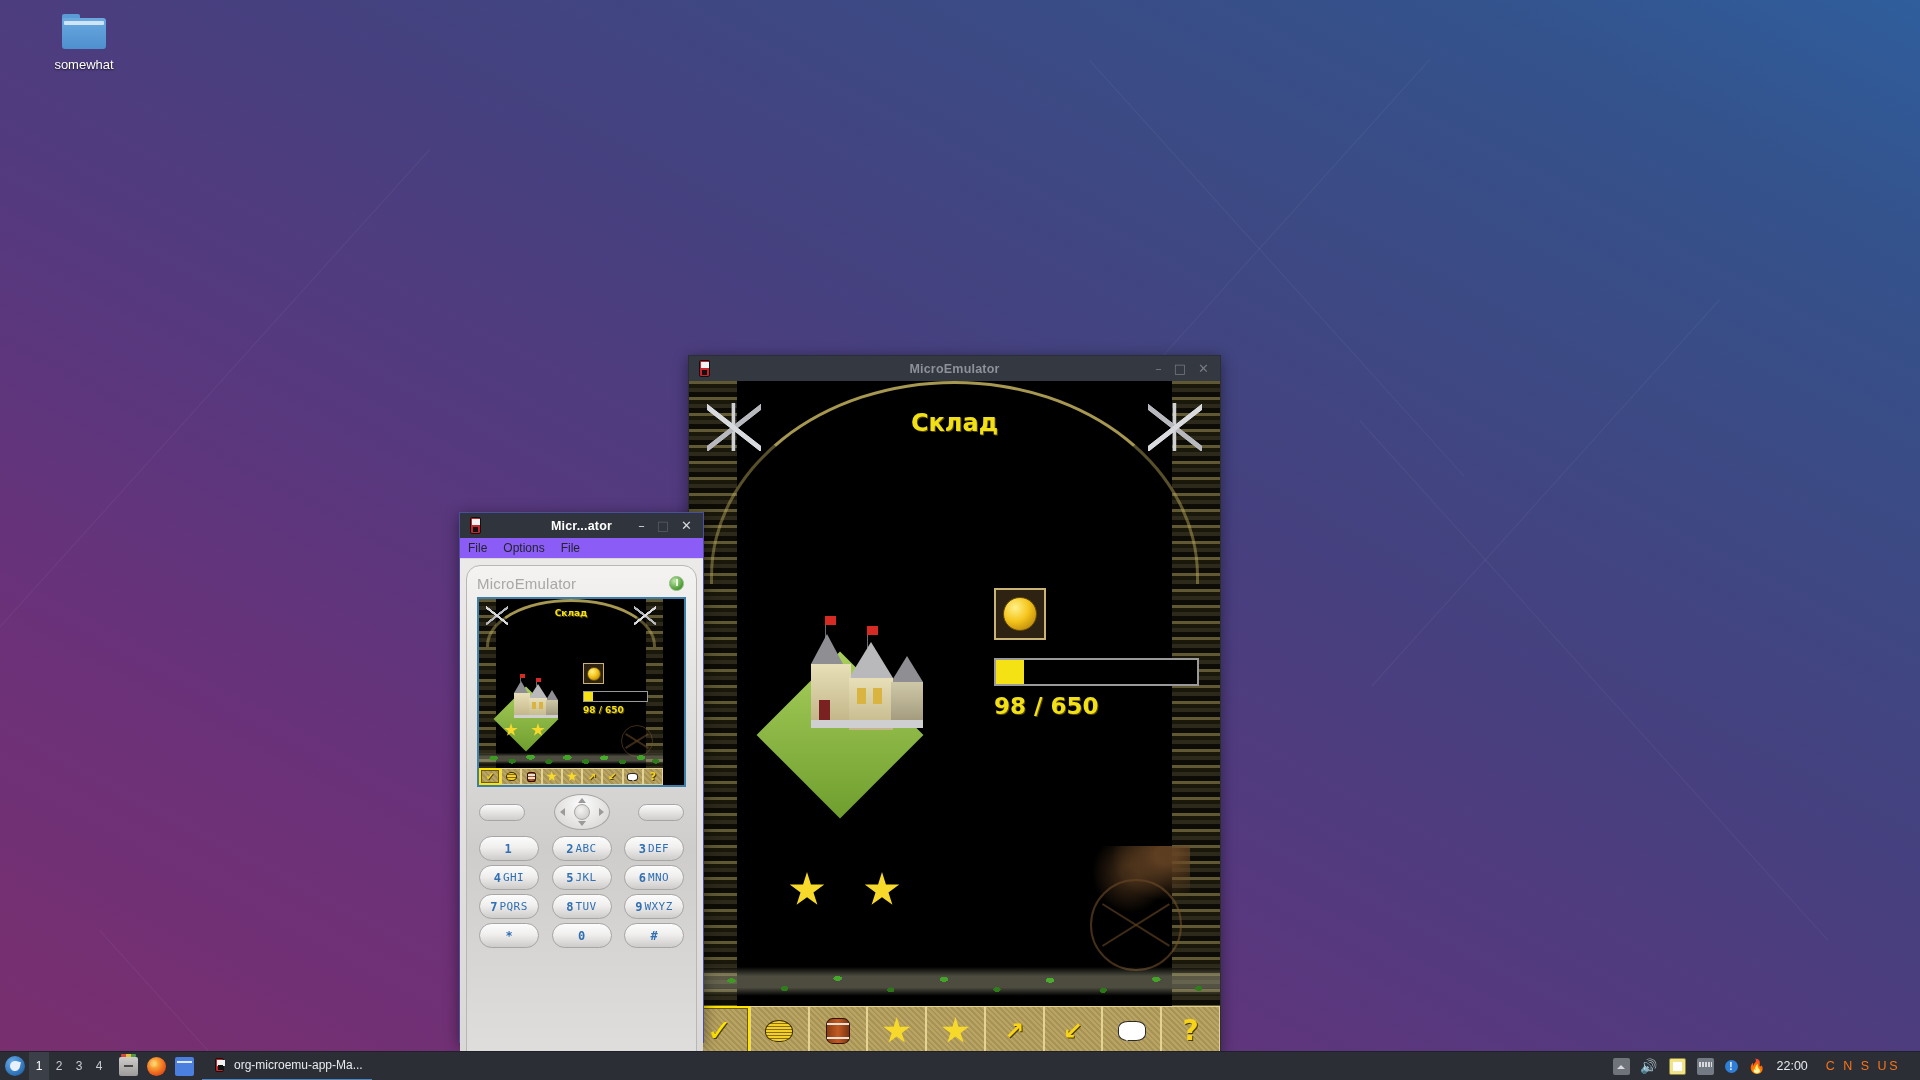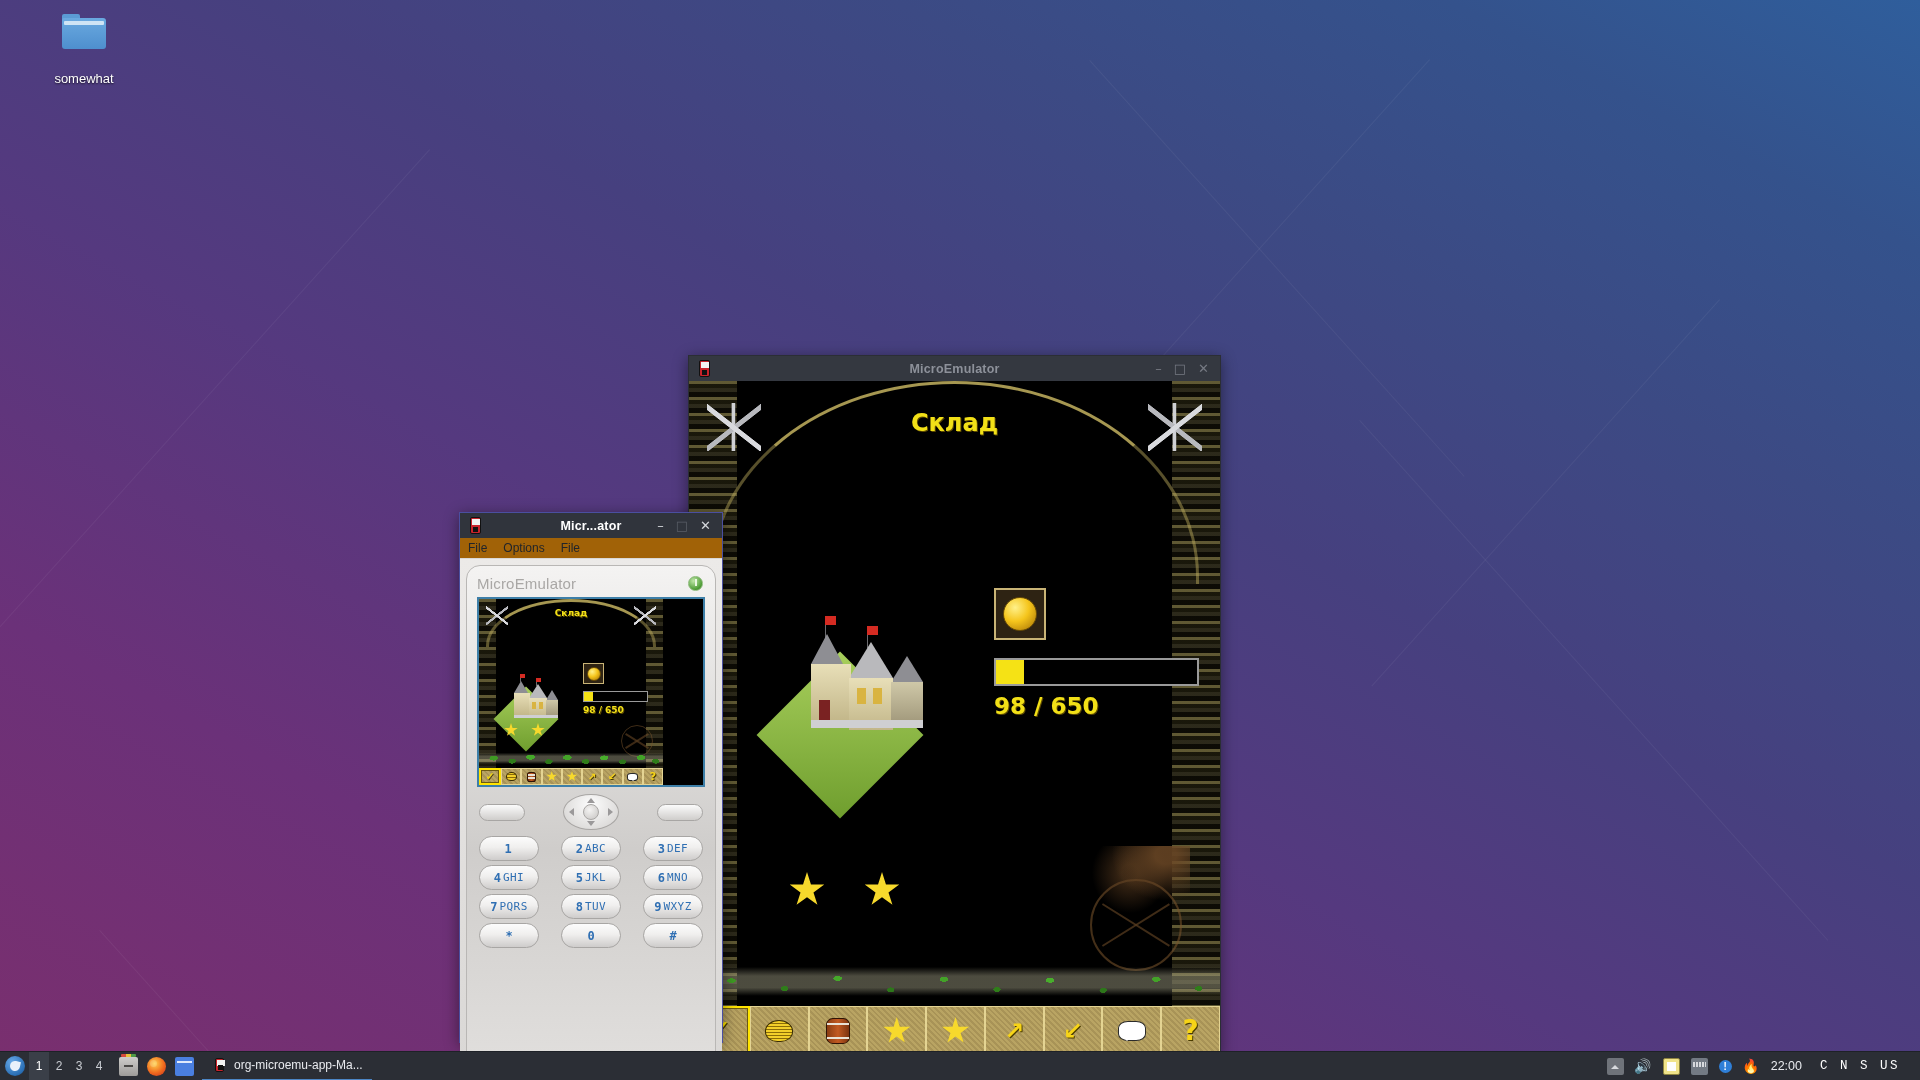--- a/index.html
+++ b/index.html
@@ -22,21 +22,21 @@
   .desk-icon { position:absolute; left:36px; top:14px; width:96px; text-align:center;
     cursor:default; }
   .folder { width:44px; height:35px; margin:0 auto; position:relative; }
   .folder .tab { position:absolute; left:0; top:0; width:18px; height:6px;
     background:#5b9bd5; border-radius:2px 2px 0 0; }
   .folder .body { position:absolute; left:0; top:4px; width:44px; height:31px;
     background:linear-gradient(180deg,#6aa9e0 0%,#4e8fce 100%);
     border-radius:2px 3px 3px 3px; }
   .folder .lip { position:absolute; left:2px; top:7px; width:40px; height:4px;
     background:#cfe4f5; border-radius:1px; }
-  .desk-icon .lbl { color:#fff; font-size:13px; margin-top:22px;
+  .desk-icon .lbl { color:#fff; font-size:13px; margin-top:8px;
     text-shadow:0 1px 2px rgba(0,0,0,.75); }
 
   
   .win { position:absolute; box-shadow:0 3px 14px rgba(0,0,0,.45); }
   .titlebar { height:25px; background:#30343c; display:flex; align-items:center;
     position:relative; }
   .titlebar.inactive { background:#343840; }
   .tb-icon { width:22px; height:22px; margin-left:4px; position:relative; flex:none; }
   .phone-glyph { width:11px; height:17px; background:#c9232b; border-radius:2px;
     position:relative; border:1px solid #111; }
@@ -47,26 +47,26 @@
   .tb-title { position:absolute; left:0; right:0; text-align:center; font-size:12.5px;
     font-weight:bold; color:#ffffff; letter-spacing:.2px; pointer-events:none; }
   .titlebar.inactive .tb-title { color:#8d919a; }
   .tb-btns { margin-left:auto; display:flex; align-items:center; gap:12px;
     padding-right:11px; z-index:2; }
   .tb-btns span { color:#d5d8dd; font-size:13px; line-height:1; cursor:default;
     font-family:"DejaVu Sans", sans-serif; }
   .titlebar.inactive .tb-btns span { color:#767a83; }
   .tb-btns span.dim { color:#5a5e67; }
 
-  .menubar { height:21px; background:#a16207; display:flex; align-items:center;
+  .menubar { height:21px; background:#8b5cf6; display:flex; align-items:center;
     padding-left:8px; gap:16px; border-bottom:1px solid #d9d7d5; }
   .menubar div { font-size:12px; color:#22252a; cursor:default; }
 
   
-  #small-win { left:459px; top:512px; width:264px; height:531px;
+  #small-win { left:459px; top:512px; width:245px; height:531px;
     border:1px solid #4a4fa0; }
   .phone-body { background:linear-gradient(180deg,#eceae8 0%,#d9d7d5 100%);
     width:100%; height:100%; padding:6px; }
   .phone-shell { width:100%; height:100%;
     background:linear-gradient(180deg,#f4f3f2 0%,#cfcdcb 55%,#e2e0de 100%);
     border-radius:14px; border:1px solid #b9b7b5; padding:6px 8px;
     display:flex; flex-direction:column; }
   .phone-brand { display:flex; align-items:center; justify-content:space-between;
     height:22px; padding:0 4px 0 2px; }
   .phone-brand .bt { font-size:15px; color:#a9a7a5; font-weight:500;
@@ -257,21 +257,21 @@
   .ic.clip:after { content:""; position:absolute; left:3px; top:3px; right:3px;
     bottom:3px; background:#fdfdfd; }
   .ic.net { background:#737a84; border-radius:2px; }
   .ic.net:after { content:""; position:absolute; left:2px; top:4px; right:2px;
     height:5px; background:repeating-linear-gradient(90deg,#d8dade 0 2px,#737a84 2px 3px); }
   .ic.alert { width:13px; height:13px; border-radius:50%; background:#2f7fd8;
     color:#fff; font-size:10px; font-weight:bold; text-align:center;
     line-height:13px; }
   .ic.flame { color:#c9ccd2; font-size:14px; line-height:17px; text-align:center; }
   .clock { color:#e8eaee; font-size:12.5px; padding-right:7px; }
-  .kbd { color:#ffffff; font-size:12.5px; letter-spacing:2.5px; padding-right:11px;font-family:Liberation Mono, monospace; }
+  .kbd { color:#f97316; font-size:12.5px; letter-spacing:2.5px; padding-right:11px; }
 </style>
 </head>
 <body>
 
 <div class="wp-lines">
   <i style="left:1090px;top:60px;width:560px;transform:rotate(48deg);"></i>
   <i style="left:1430px;top:60px;width:560px;transform:rotate(132deg);"></i>
   <i style="left:1360px;top:420px;width:700px;transform:rotate(48deg);"></i>
   <i style="left:1720px;top:300px;width:520px;transform:rotate(132deg);"></i>
   <i style="left:100px;top:930px;width:420px;transform:rotate(48deg);"></i>

